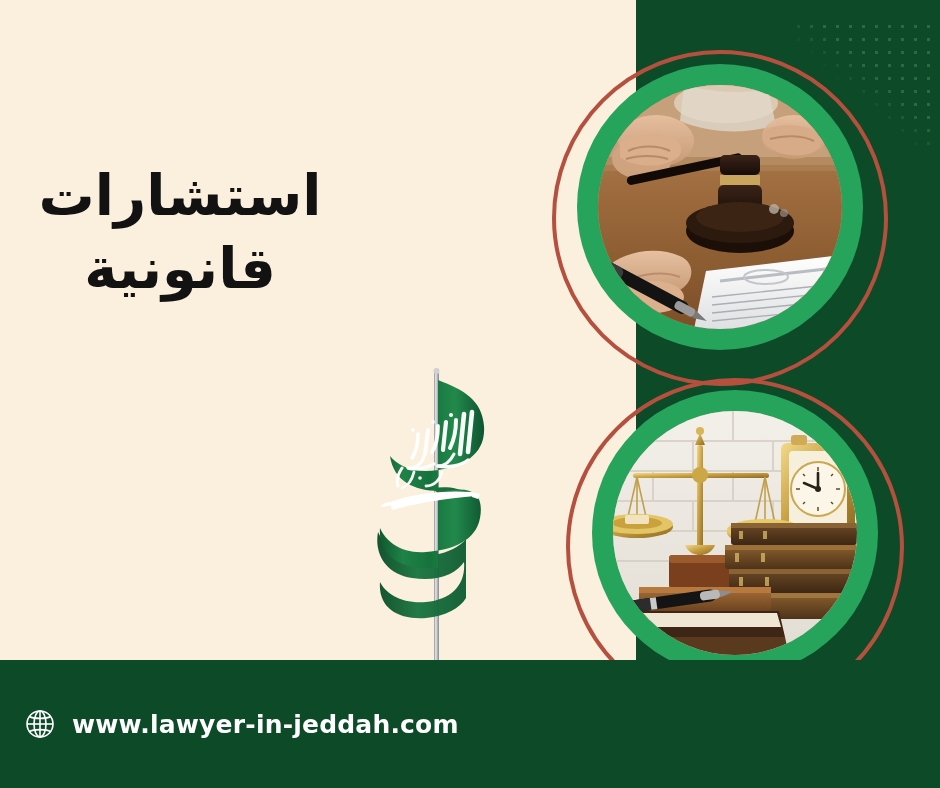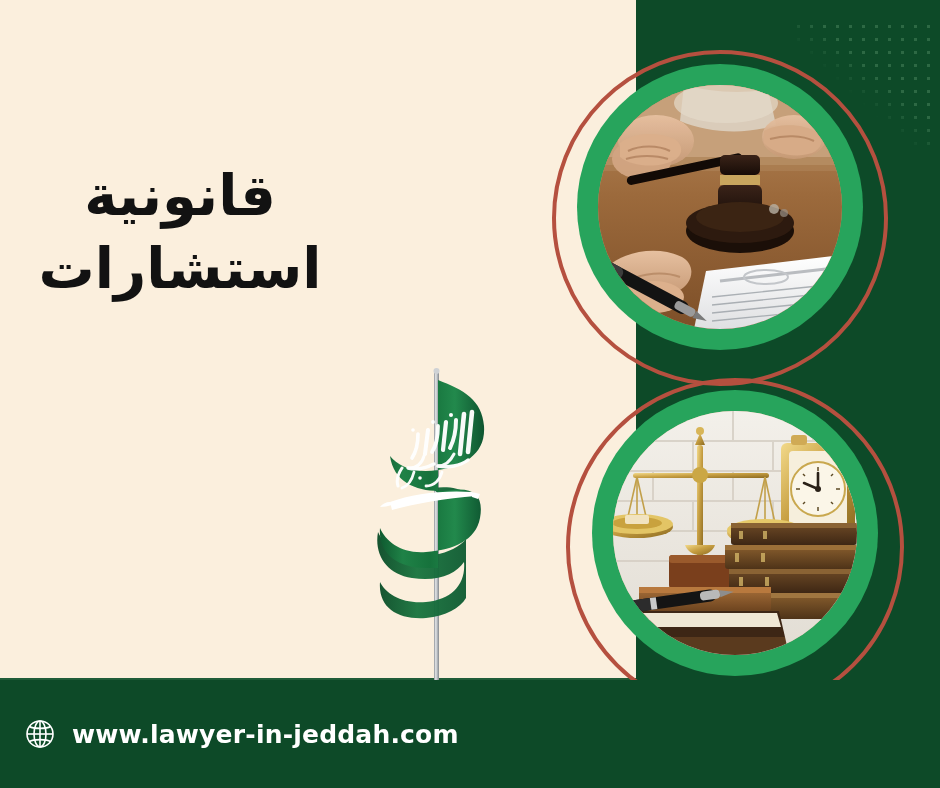--- a/index.html
+++ b/index.html
@@ -119,21 +119,21 @@
     background: #c9a77c;
   }
   .photo svg { display: block; width: 244px; height: 244px; }
 
   
   .footer {
     position: absolute;
     left: 0;
     bottom: 0;
     width: 940px;
-    height: 108px;
+    height: 128px;
     background: #0d4a28;
     display: flex;
     align-items: center;
     padding-left: 24px;
     box-sizing: border-box;
   }
   .globe-icon {
     width: 32px;
     height: 32px;
     flex: 0 0 32px;
@@ -153,22 +153,22 @@
 
 <div class="poster">
 
   <div class="bg-green"></div>
   <div class="bg-cream"></div>
   <div class="bg-cream-strip"></div>
 
   <div class="dot-pattern"></div>
 
   <div class="headline">
+    <span class="line">استشارات</span>
     <span class="line">قانونية</span>
-    <span class="line">استشارات</span>
   </div>
 
   <div class="flag-wrap">
     <svg viewBox="0 0 140 318" xmlns="http://www.w3.org/2000/svg">
       <defs>
         <linearGradient id="flagG" x1="0" y1="0" x2="1" y2="0">
           <stop offset="0%" stop-color="#0f5a30"></stop>
           <stop offset="22%" stop-color="#1f8247"></stop>
           <stop offset="48%" stop-color="#16723c"></stop>
           <stop offset="72%" stop-color="#22894c"></stop>

